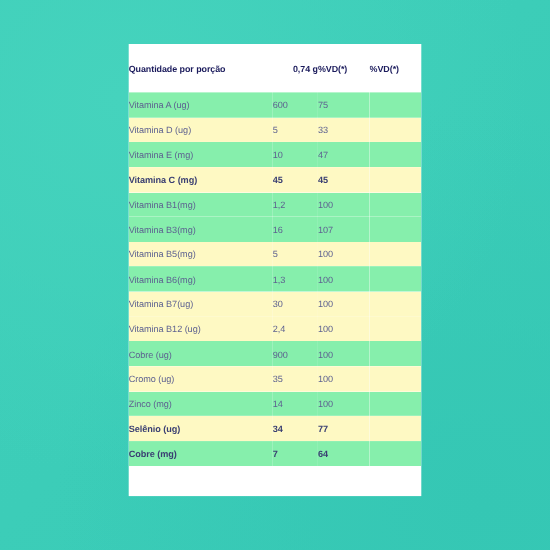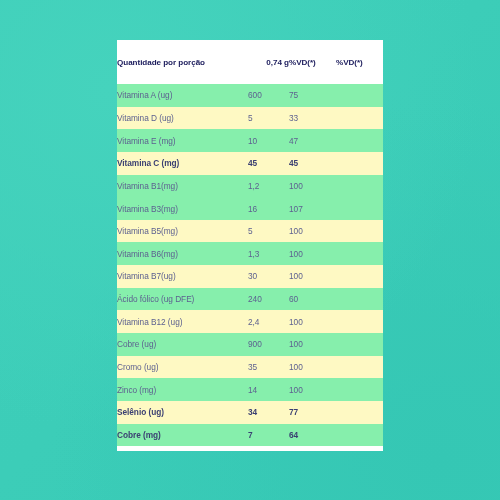--- a/index.html
+++ b/index.html
@@ -159,26 +159,20 @@
             <td class="d-qty">1,3</td>
             <td class="d-vd1">100</td>
             <td class="d-vd2"></td>
           </tr>
           <tr class="even">
             <td class="d-name">Vitamina B7(ug)</td>
             <td class="d-qty">30</td>
             <td class="d-vd1">100</td>
             <td class="d-vd2"></td>
           </tr>
-          <tr class="odd">
-            <td class="d-name">Ácido fólico (ug DFE)</td>
-            <td class="d-qty">240</td>
-            <td class="d-vd1">60</td>
-            <td class="d-vd2"></td>
-          </tr>
           <tr class="even">
             <td class="d-name">Vitamina B12 (ug)</td>
             <td class="d-qty">2,4</td>
             <td class="d-vd1">100</td>
             <td class="d-vd2"></td>
           </tr>
           <tr class="odd">
             <td class="d-name">Cobre (ug)</td>
             <td class="d-qty">900</td>
             <td class="d-vd1">100</td>

